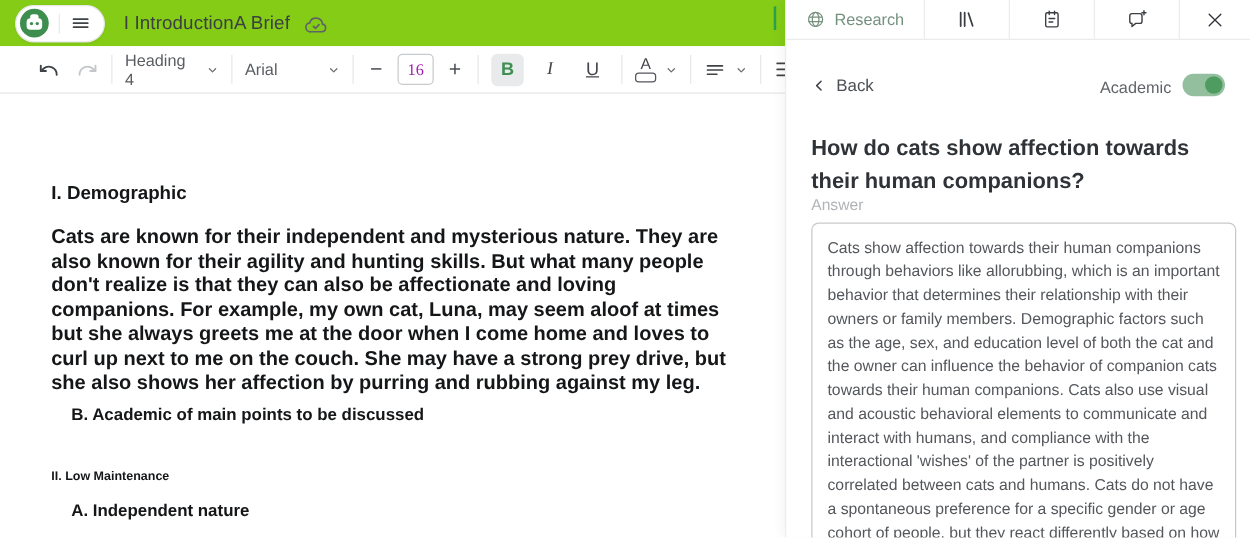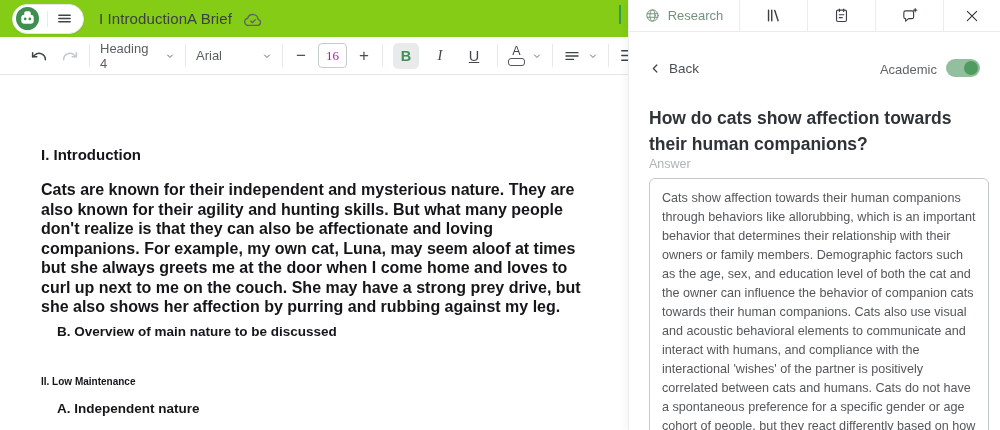--- a/index.html
+++ b/index.html
@@ -206,23 +206,23 @@
   </span>
   <span class="tb-ic" style="margin-left:10px">
     <svg width="18" height="18" viewBox="0 0 24 24" class="dk-stroke" style="stroke-width:1.8">
         <path d="M10 6h10M10 12h10M10 18h10"></path>
         <path d="M3.5 4.8h1.6V8M3.2 10.6h2.6l-2.6 3.2h2.6M3.2 16.2h2a1.1 1.1 0 0 1 .3 2.15 1.1 1.1 0 0 1-.3 2.15h-2" style="stroke-width:1.3"></path>
       </svg>
   </span>
 </div>
 
 <div class="doc">
-  <h1>I. Introduction</h1>
+  <h1>I. Demographic</h1>
   <div class="para">Cats are known for their independent and mysterious nature. They are also known for their agility and hunting skills. But what many people don't realize is that they can also be affectionate and loving companions. For example, my own cat, Luna, may seem aloof at times but she always greets me at the door when I come home and loves to curl up next to me on the couch. She may have a strong prey drive, but she also shows her affection by purring and rubbing against my leg.</div>
-  <div class="sub">B. Overview of main nature to be discussed</div>
+  <div class="sub">B. Academic of main points to be discussed</div>
   <h2>II. Low Maintenance</h2>
   <div class="sub2">A. Independent nature</div>
 </div>
 
 <div class="caret"></div>
 
 <div class="panel">
   <div class="ptabs">
     <div class="ptab ptab-research">
       <span>

